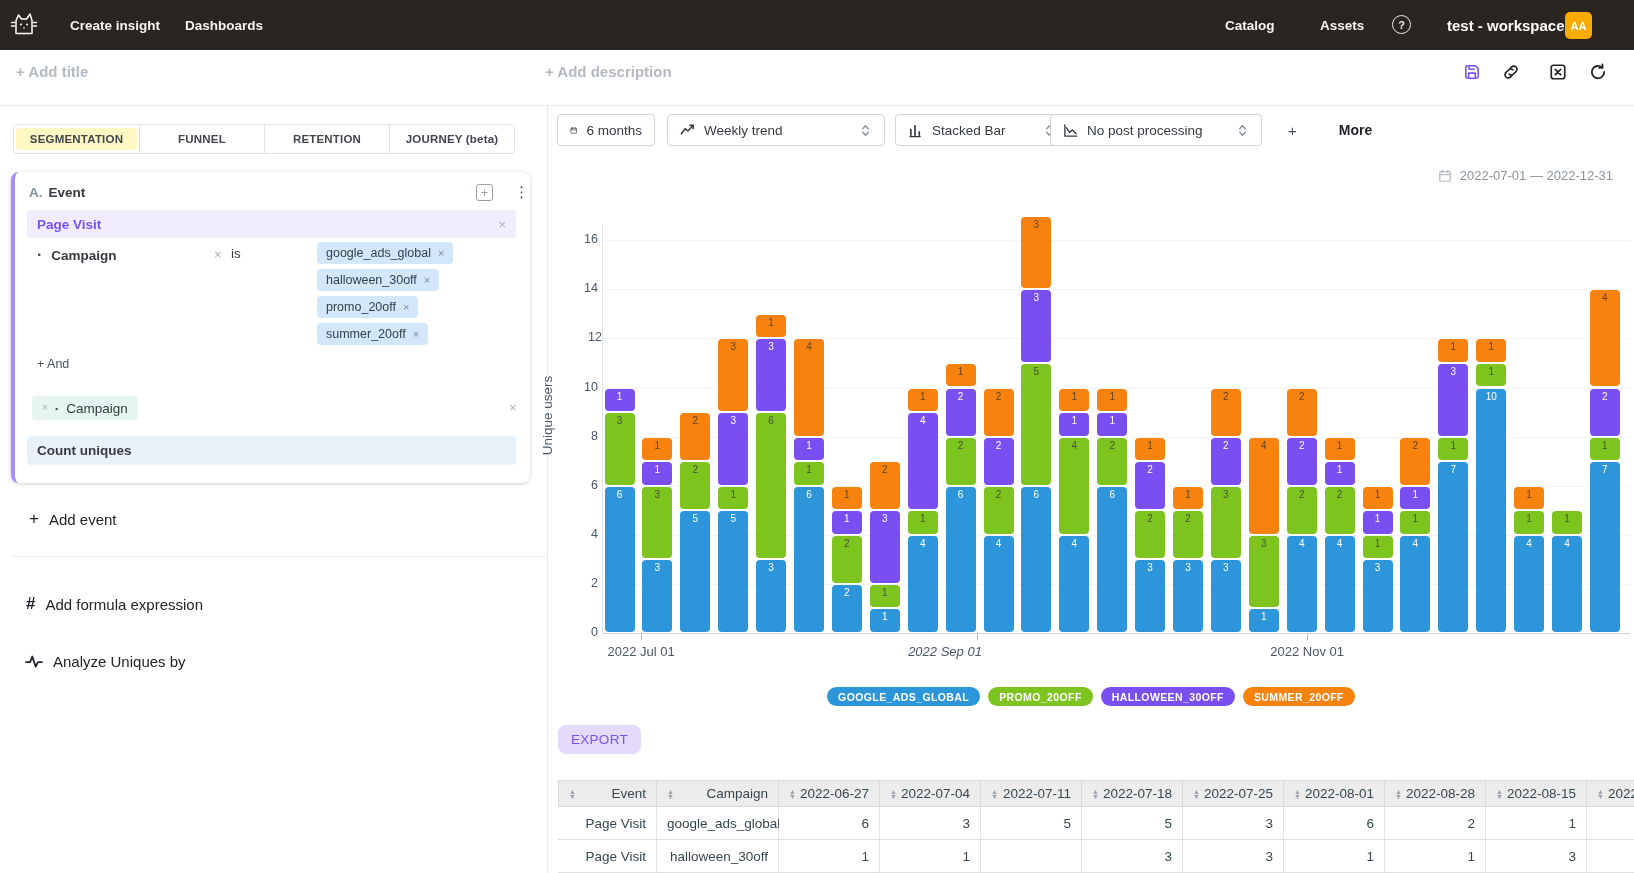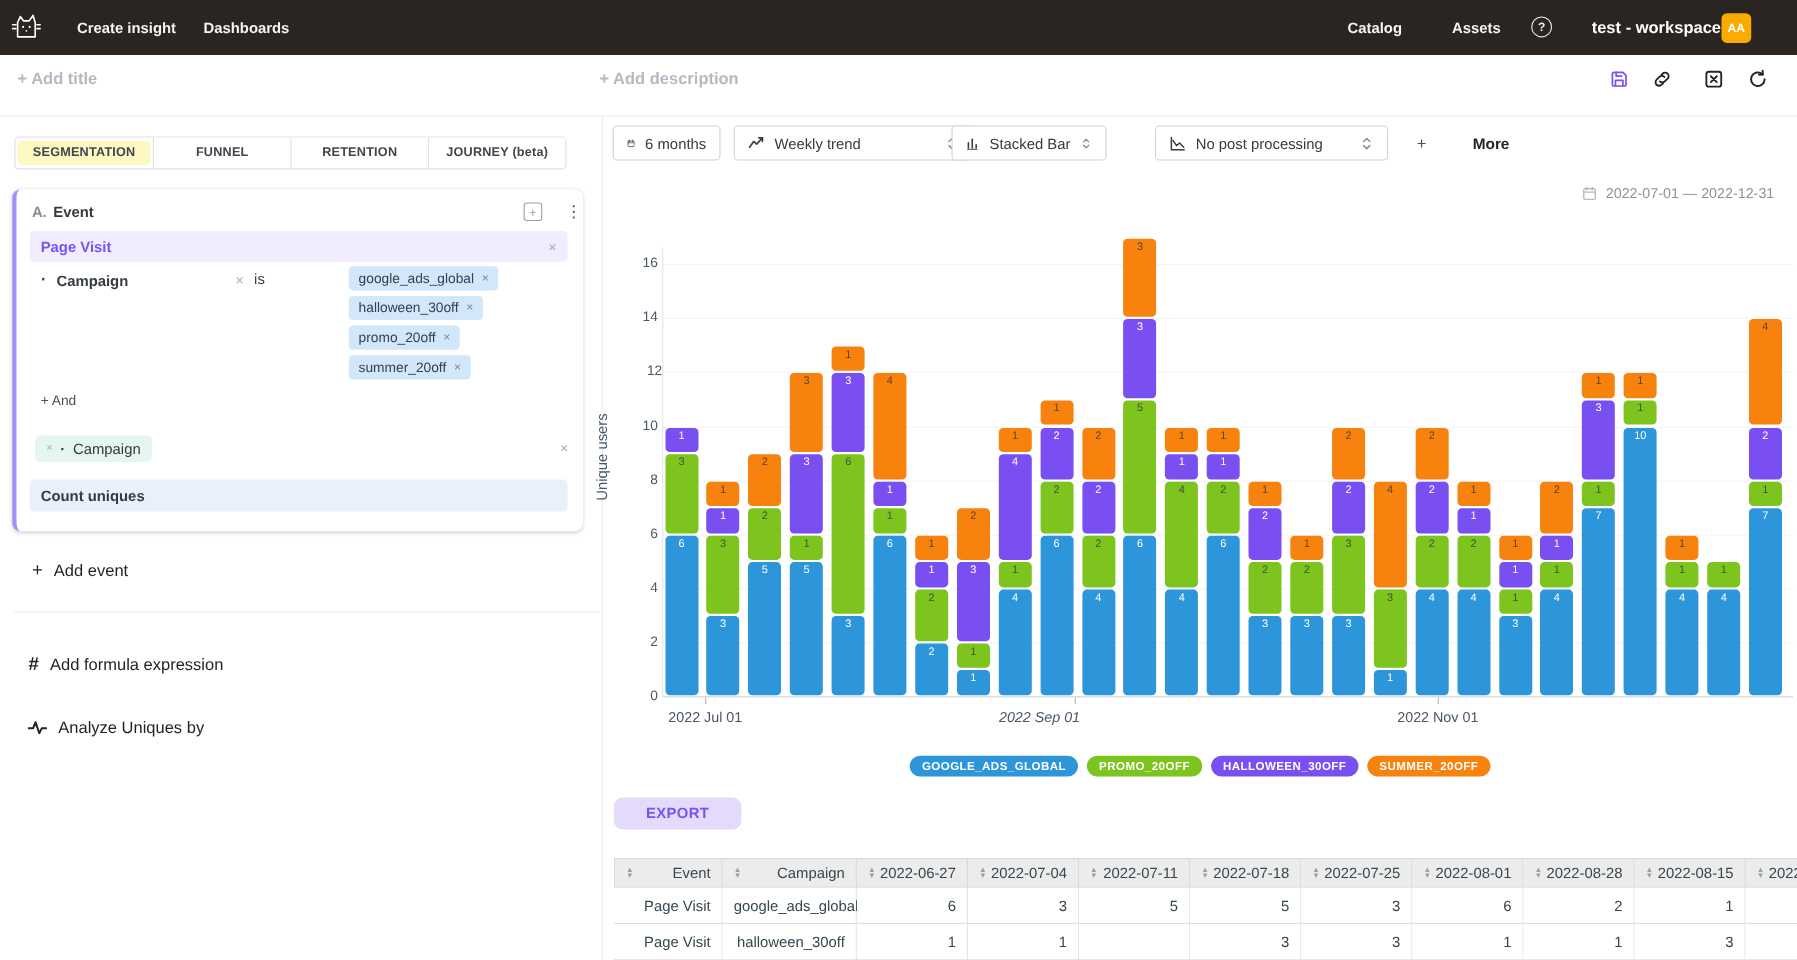--- a/index.html
+++ b/index.html
@@ -74,22 +74,22 @@
   .x-tick{position:absolute;width:1px;height:6px;background:#aeb6bd;}
   .x-tick-label{position:absolute;width:110px;text-align:center;font-size:13px;color:#4a5767;}
   #ylabel{position:absolute;left:499px;top:408px;width:96px;text-align:center;transform:rotate(-90deg);
     font-size:13.5px;color:#4a5767;}
   .axis{position:absolute;background:#ccd3da;}
   .bar-seg{position:absolute;border-radius:4px;cursor:pointer;}
   .bar-seg span{position:absolute;top:2px;left:0;width:100%;text-align:center;font-size:10px;display:block;}
   #legend{position:absolute;left:548px;top:687px;width:1086px;display:flex;justify-content:center;gap:8px;}
   .legend-pill{height:19px;border-radius:10px;display:flex;align-items:center;padding:0 11px;color:#fff;
     font-size:10.5px;font-weight:700;letter-spacing:.4px;cursor:pointer;white-space:nowrap;}
-  #export-btn{position:absolute;left:558px;top:725px;width:116px;height:29px;background:#e4dafb;border:none;
-    border-radius:8px;color:#7a52f4;font-weight:700;font-size:13.5px;letter-spacing:.3px;cursor:pointer;}
+  #export-btn{position:absolute;left:558px;top:725px;width:83px;height:29px;background:#e4dafb;border:none;
+    border-radius:8px;color:#7a52f4;font-weight:400;font-size:13.5px;letter-spacing:.3px;cursor:pointer;}
 
   
   #result-table{position:absolute;left:558px;top:780px;width:1076px;overflow:hidden;}
   .trow{display:flex;}
   .tcell{flex:none;display:flex;align-items:center;font-size:13.5px;color:#37474f;background:#fff;
     border-right:1px solid #e4e4e4;border-bottom:1px solid #e0e0e0;height:33px;padding:0 10px;}
   .tcell .val{flex:1;text-align:right;}
   .thead .tcell{background:#ececec;border-top:1px solid #d9d9d9;border-right:1px solid #d9d9d9;
     border-bottom:1px solid #d9d9d9;height:27px;cursor:pointer;}
   .thead .tcell:first-child{border-left:1px solid #d9d9d9;}
@@ -261,21 +261,21 @@
         <polyline points="1.5,11.5 5.5,6 8.5,8.5 14,2.5"></polyline>
         <polyline points="10.5,2.5 14,2.5 14,6"></polyline>
       </svg>
       <span>Weekly trend</span>
       <svg class="chev" viewBox="0 0 14 16" width="13" height="15" fill="none" stroke="#868e96" stroke-width="1.5" stroke-linecap="round" stroke-linejoin="round">
         <polyline points="4,6 7,3 10,6"></polyline>
           <polyline points="4,10 7,13 10,10"></polyline>
       </svg>
     </div>
 
-    <div class="tool-btn" style="left:865px;width:141px;">
+    <div class="tool-btn" style="left:895px;width:174px;">
       <svg viewBox="0 0 16 16" width="15" height="15" fill="none" stroke="#343a40" stroke-width="1.8" stroke-linecap="round">
         <line x1="3" y1="13" x2="3" y2="7"></line>
         <line x1="7.5" y1="13" x2="7.5" y2="3"></line>
         <line x1="12" y1="13" x2="12" y2="9.5"></line>
         <line x1="2" y1="14.5" x2="13" y2="14.5" stroke-width="1.2"></line>
       </svg>
       <span>Stacked Bar</span>
       <svg class="chev" viewBox="0 0 14 16" width="13" height="15" fill="none" stroke="#868e96" stroke-width="1.5" stroke-linecap="round" stroke-linejoin="round">
         <polyline points="4,6 7,3 10,6"></polyline>
           <polyline points="4,10 7,13 10,10"></polyline>

